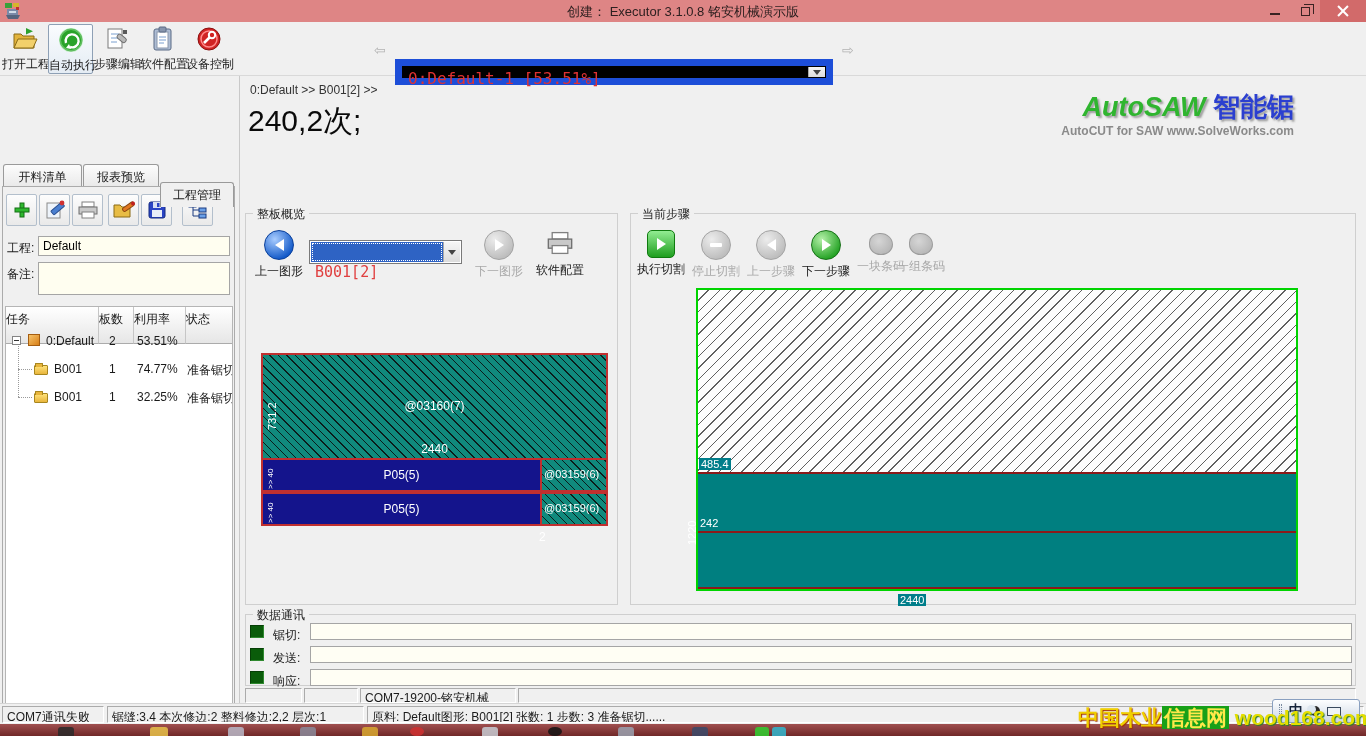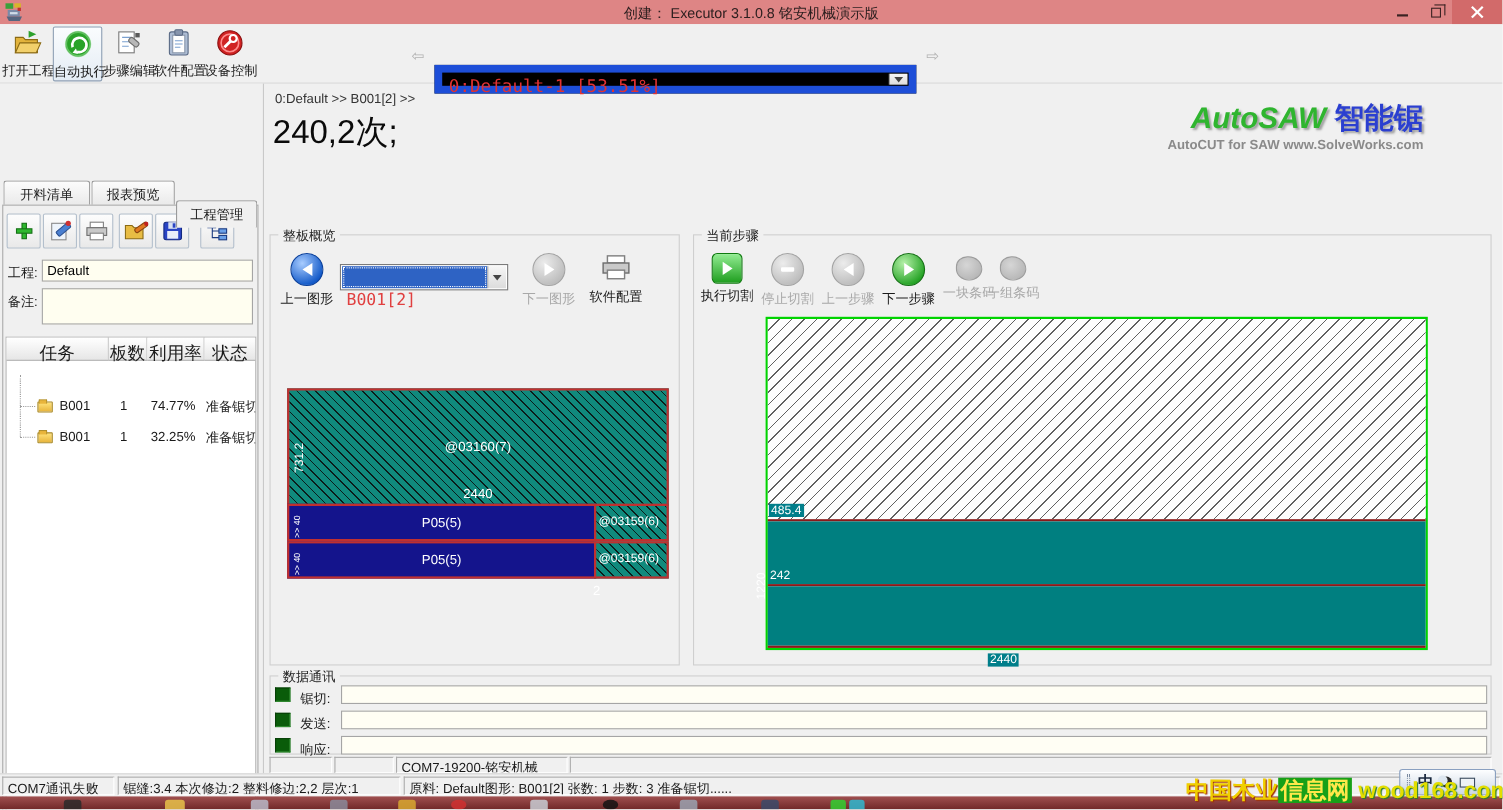--- a/index.html
+++ b/index.html
@@ -38,21 +38,21 @@
   .leftpanel { left:0; top:76px; width:240px; height:627px; background:#f0f0f0; border-right:1px solid #c9c9c9; }
   .tabpage { left:2px; top:110px; width:233px; height:592px; border:1px solid #ababab; background:#f0f0f0; }
   .tab { top:88px; height:23px; padding:4px 8px 0 8px; border:1px solid #9a9a9a; border-bottom:none; border-radius:3px 3px 0 0; background:linear-gradient(180deg,#fcfcfc,#e9e9e9); font-size:12px; white-space:nowrap; }
   .tab.active { top:86px; height:25px; background:#f0f0f0; z-index:3; }
   .minibtn { top:118px; width:31px; height:32px; border:1px solid #b3bfcc; background:linear-gradient(180deg,#fdfdfd,#e9e9e9); border-radius:2px; display:flex; align-items:center; justify-content:center; }
   .fieldlabel { font-size:12px; color:#1a1a1a; }
   .textinput { background:#fffef0; border:1px solid #a5a5a5; font-size:12px; padding:2px 4px; font-family:"Liberation Sans", sans-serif; }
 
   
   .tasktable { left:5px; top:230px; width:228px; height:460px; background:#fff; border:1px solid #b5b5b5; }
-  .th { position:absolute; top:0; height:21px; background:linear-gradient(180deg,#ffffff,#e6e6e6); border-right:1px solid #c6c6c6; border-bottom:1px solid #ababab; text-align:center; padding-top:4px; font-size:16px; }
+  .th { position:absolute; top:0; height:37px; background:linear-gradient(180deg,#ffffff,#e6e6e6); border-right:1px solid #c6c6c6; border-bottom:1px solid #ababab; text-align:left; padding-top:4px; font-size:12px; }
   .trow { position:absolute; left:0; width:226px; height:22px; }
   .tcell { position:absolute; top:4px; font-size:12px; white-space:nowrap; overflow:hidden; }
   .toggle { position:absolute; left:6px; top:6px; width:9px; height:9px; border:1px solid #848484; background:#fff; }
   .toggle:before { content:""; position:absolute; left:1px; top:3px; width:5px; height:1px; background:#333; }
   .cube { position:absolute; width:12px; height:12px; background:linear-gradient(135deg,#f7c36a,#d98018); border:1px solid #a55d10; }
   .folder { position:absolute; width:14px; height:10px; background:linear-gradient(180deg,#ffe27a,#e8b53c); border:1px solid #a8861e; border-radius:1px; }
   .folder:before { content:""; position:absolute; left:0; top:-3px; width:6px; height:3px; background:#e8b53c; border:1px solid #a8861e; border-bottom:none; border-radius:1px 1px 0 0; }
   .treeline { position:absolute; border-left:1px dotted #9a9a9a; }
   .treestub { position:absolute; border-top:1px dotted #9a9a9a; }
 
@@ -281,20 +281,27 @@
     <div class="abs tasktable">
       <div class="th" style="left:0; width:93px;">任务</div>
       <div class="th" style="left:93px; width:35px;">板数</div>
       <div class="th" style="left:128px; width:52px;">利用率</div>
       <div class="th" style="left:180px; width:46px; border-right:none;">状态</div>
 
       <div class="treeline" style="left:12px; top:34px; height:56px;"></div>
       <div class="treestub" style="left:12px; top:62px; width:14px;"></div>
       <div class="treestub" style="left:12px; top:90px; width:14px;"></div>
 
+      <div class="trow" style="top:23px;">
+        <div class="toggle"></div>
+        <div class="cube" style="left:22px; top:4px;"></div>
+        <div class="tcell" style="left:40px;">0:Default</div>
+        <div class="tcell" style="left:103px;">2</div>
+        <div class="tcell" style="left:131px;">53.51%</div>
+      </div>
       <div class="trow" style="top:51px;">
         <div class="folder" style="left:28px; top:7px;"></div>
         <div class="tcell" style="left:48px;">B001</div>
         <div class="tcell" style="left:103px;">1</div>
         <div class="tcell" style="left:131px;">74.77%</div>
         <div class="tcell" style="left:181px; width:45px;">准备锯切</div>
       </div>
       <div class="trow" style="top:79px;">
         <div class="folder" style="left:28px; top:7px;"></div>
         <div class="tcell" style="left:48px;">B001</div>

